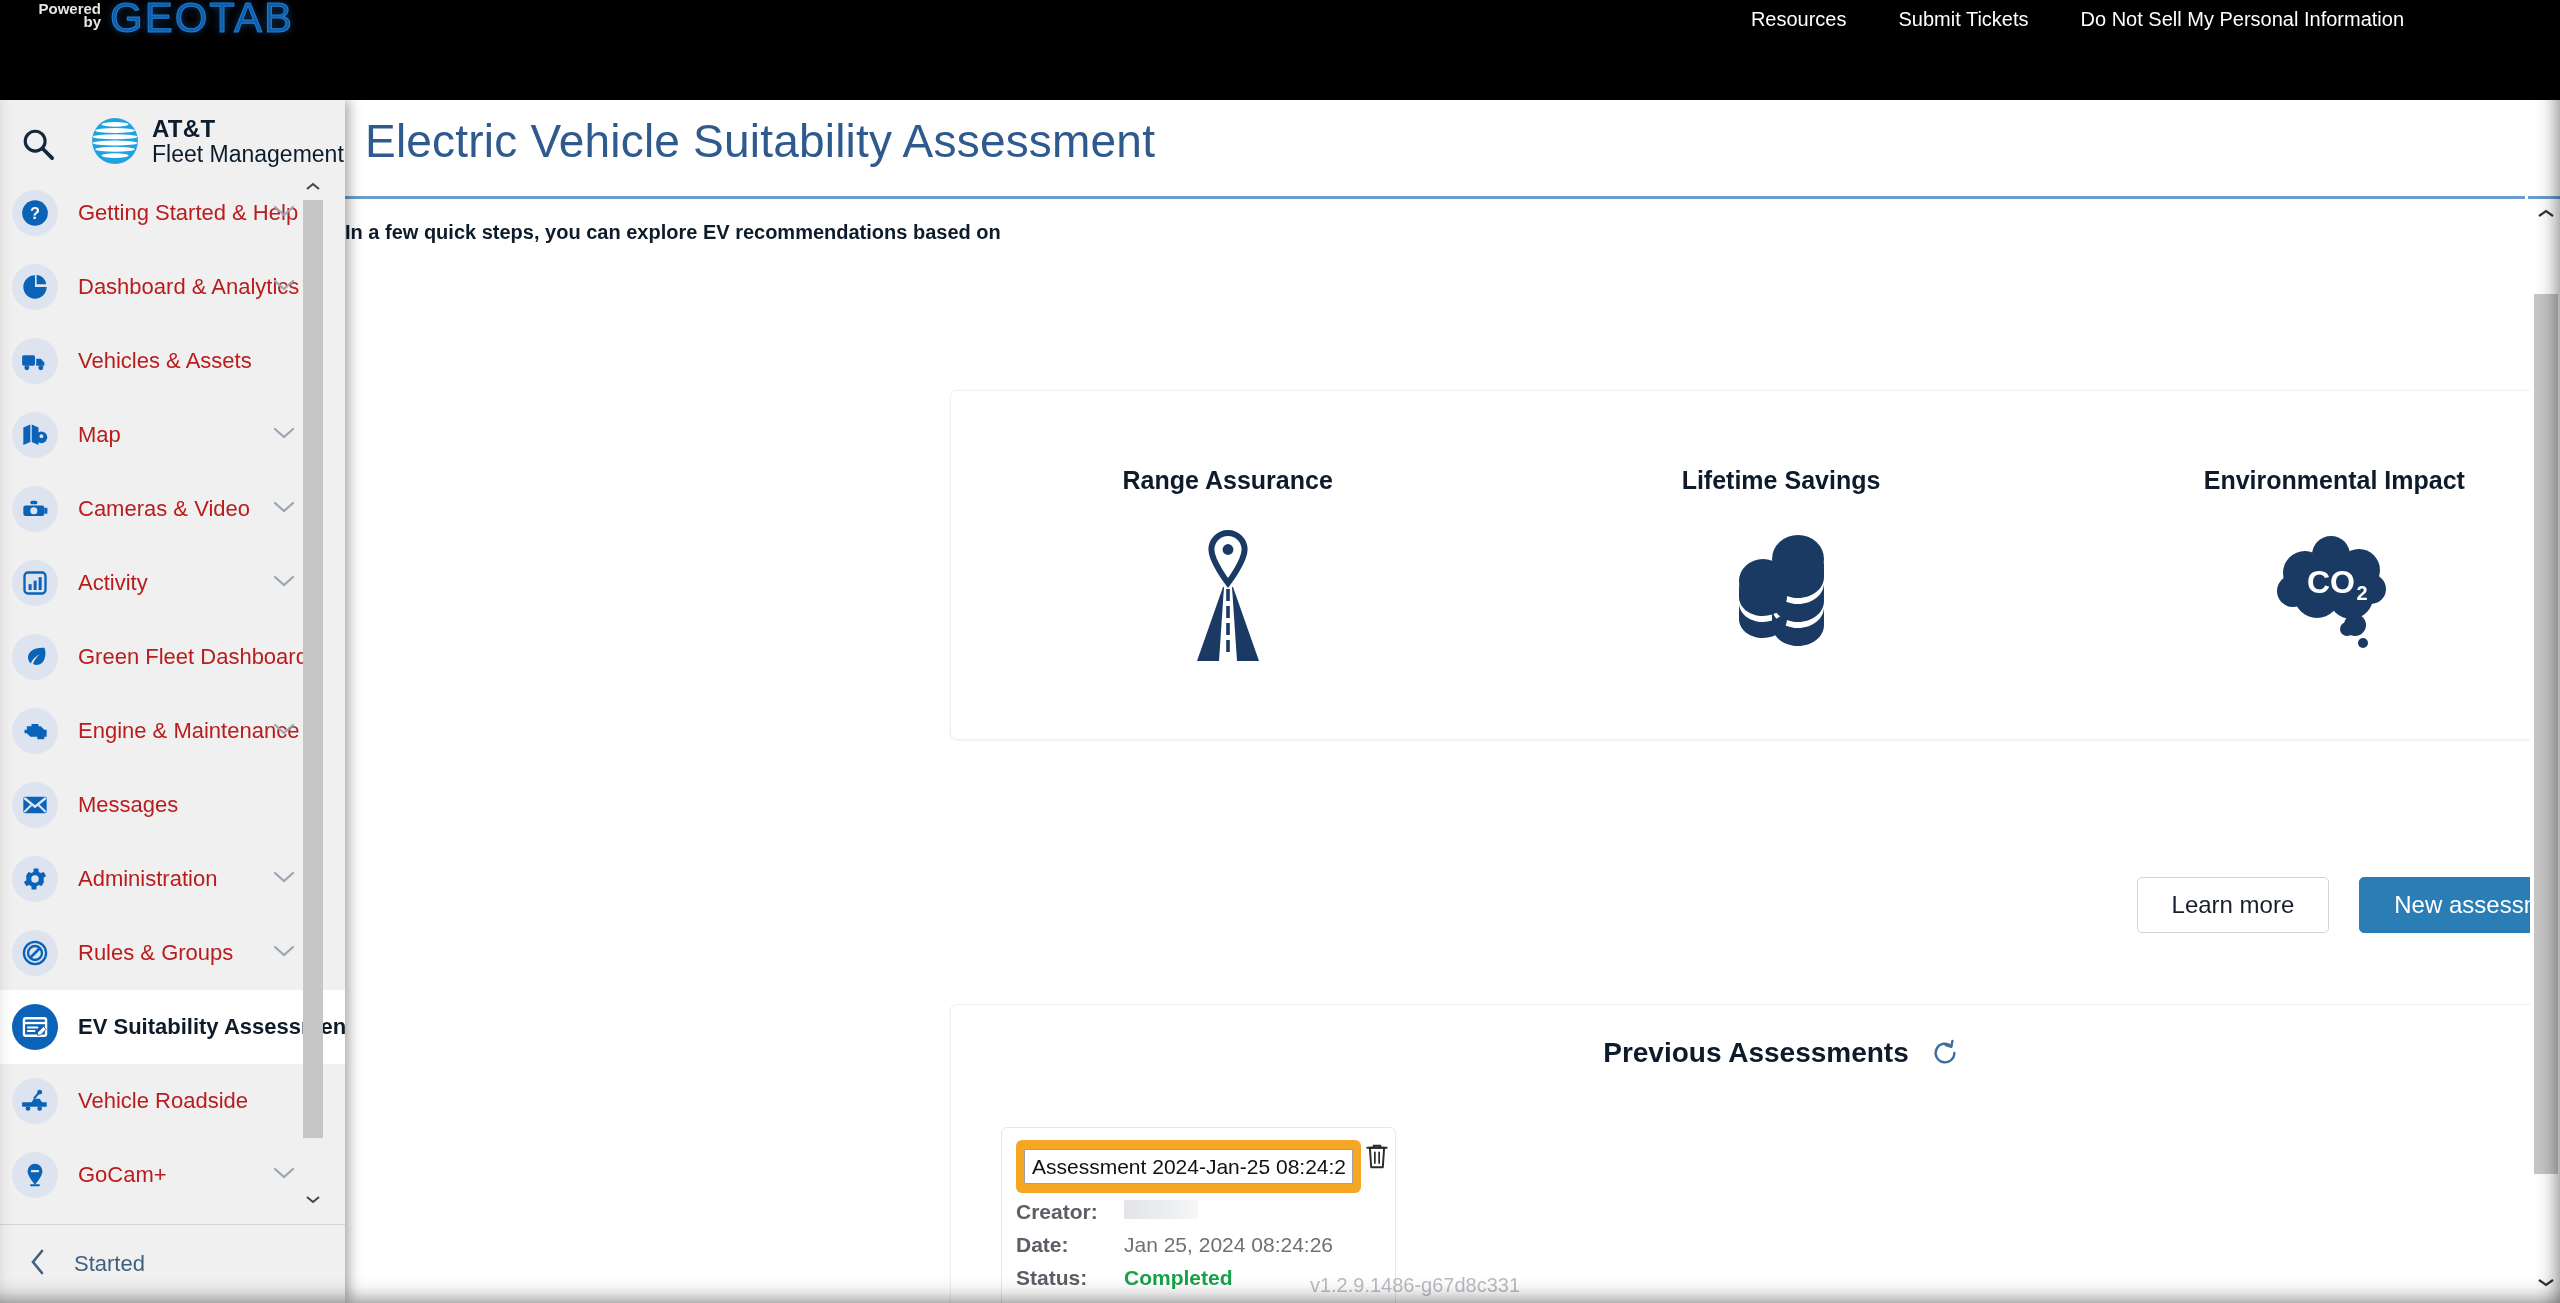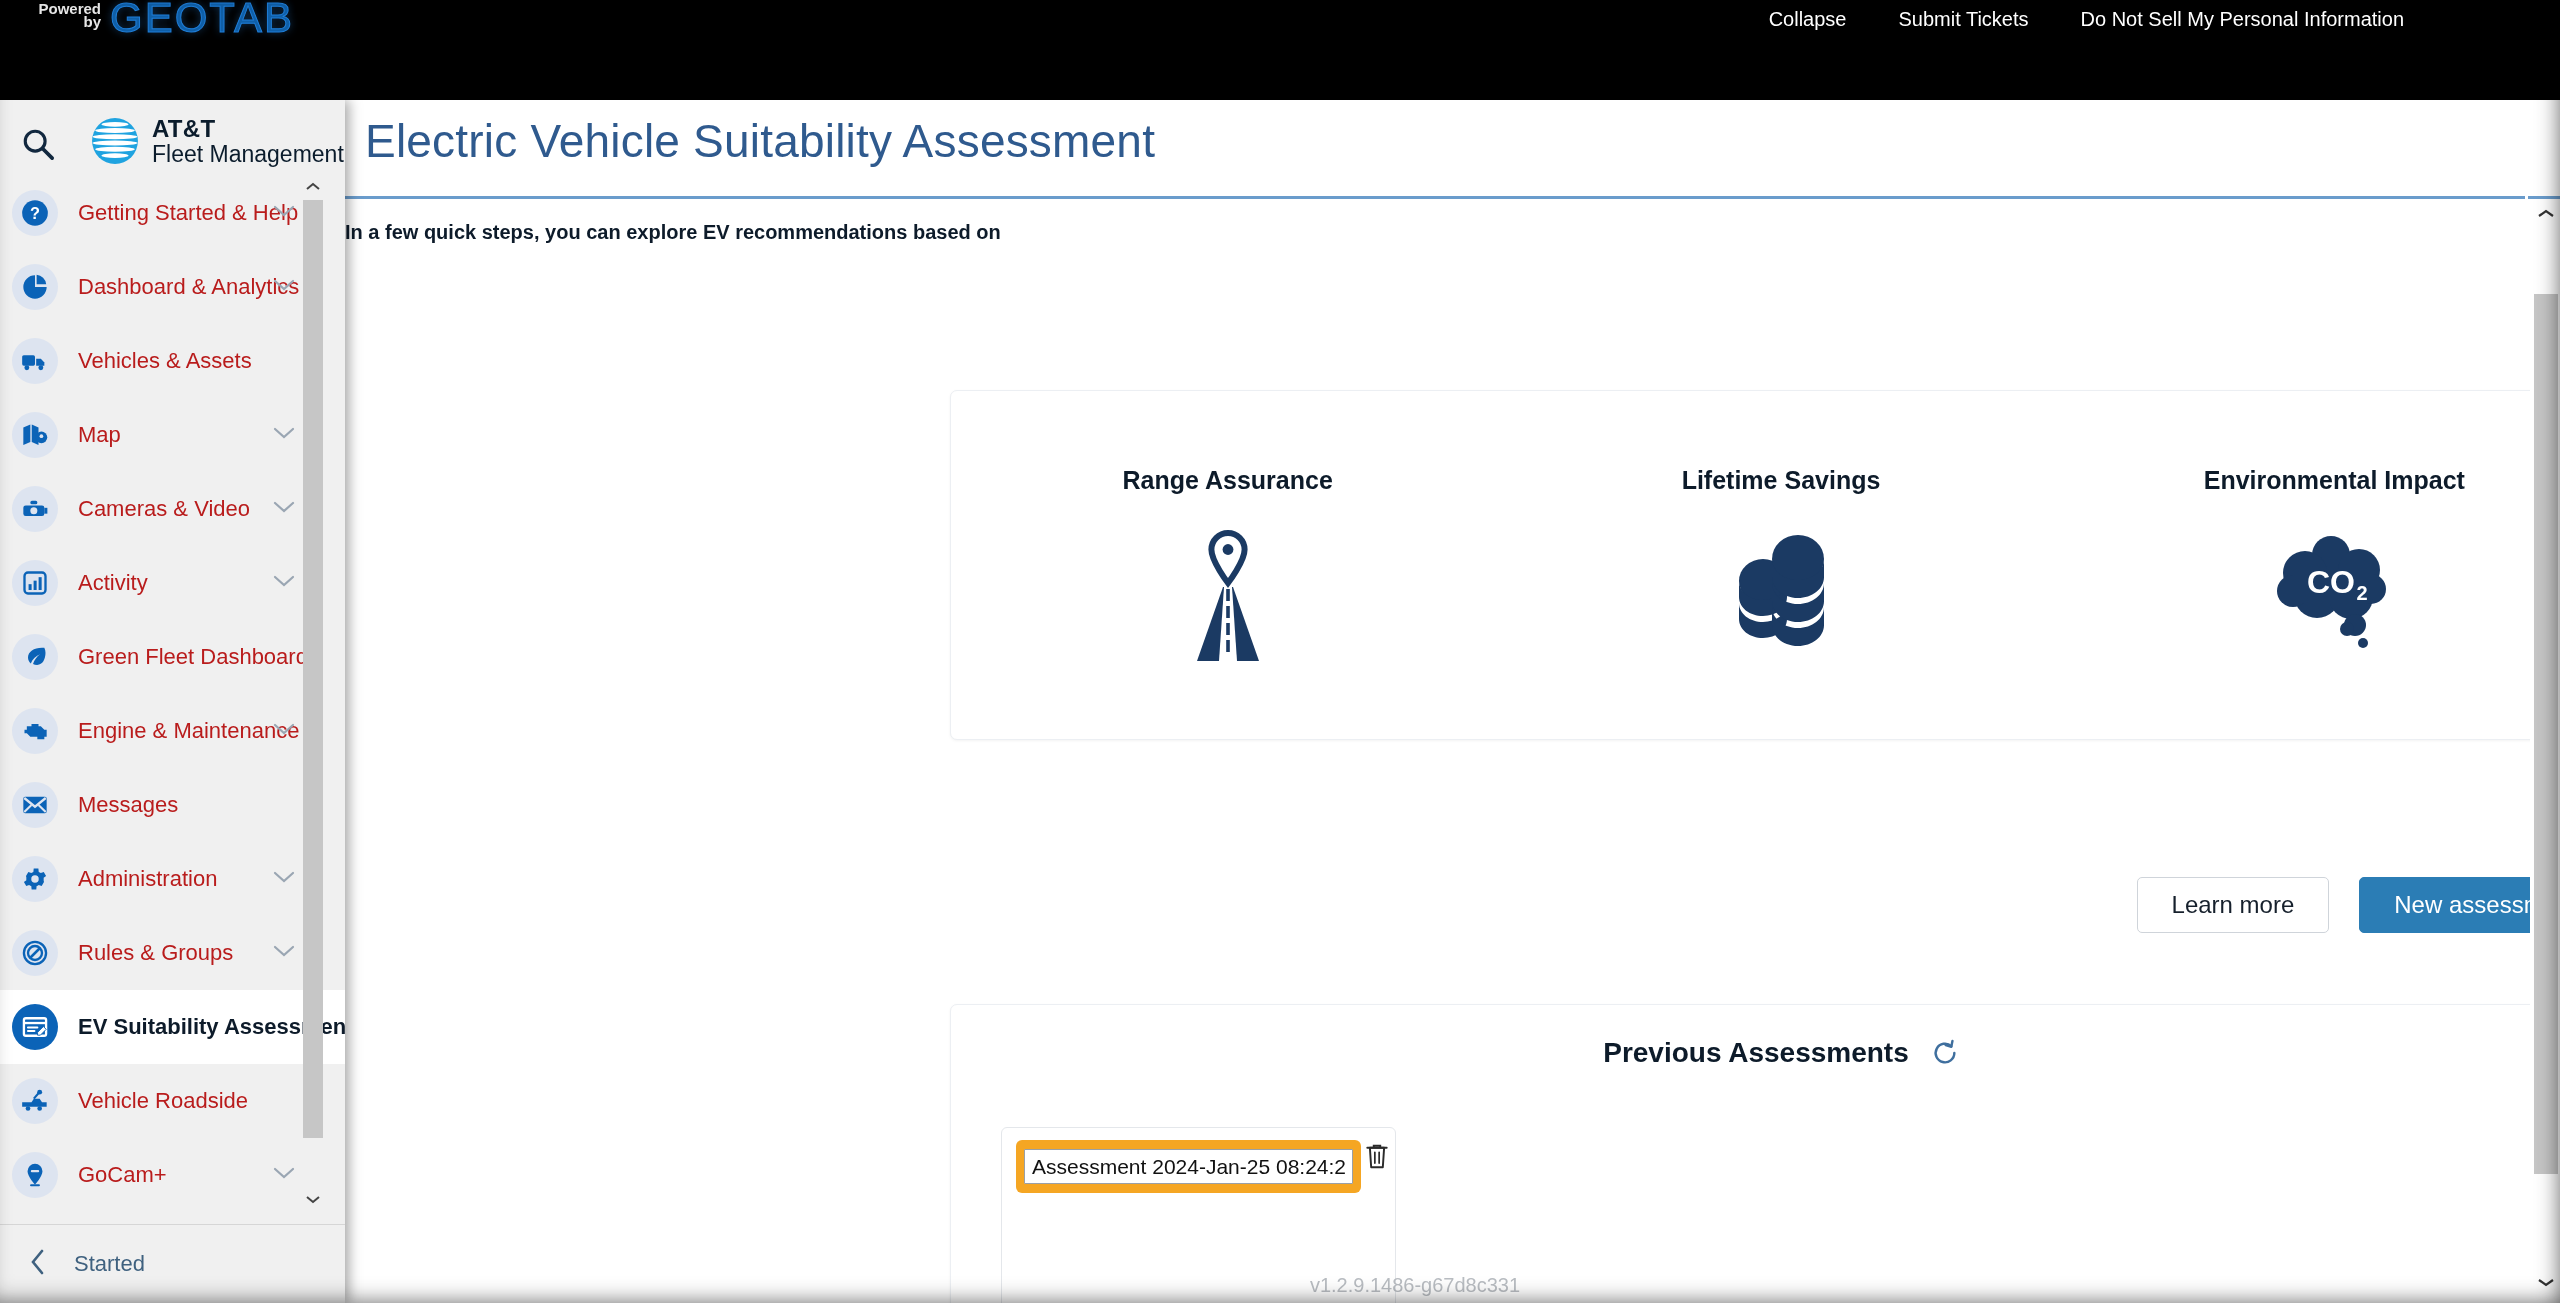--- a/index.html
+++ b/index.html
@@ -213,21 +213,21 @@
 </head>
 <body>
 
 <div class="topbar">
   <div class="brand-powered">
     <span>Powered</span>
     <span class="l2">by</span>
   </div>
   <div class="brand-geotab">GEOTAB</div>
   <div class="toplinks">
-    <a href="#">Collapse</a>
+    <a href="#">Resources</a>
     <a href="#">Submit Tickets</a>
     <a href="#">Do Not Sell My Personal Information</a>
   </div>
 </div>
 
 <div class="subbar"></div>
 <div class="groups-filter">
   <input class="gf-input" placeholder="Groups filter" style="">
   <div class="gf-arrow">
     <span class="caret"></span>
@@ -618,20 +618,34 @@
         </div>
         <div class="trash-btn">
           <svg width="26" height="28" viewBox="0 0 24 26">
             <path d="M3 5.4h18" stroke="#2b2b2b" stroke-width="1.8" stroke-linecap="round"></path>
             <path d="M9 5.4V3.4h6v2" fill="none" stroke="#2b2b2b" stroke-width="1.8"></path>
             <path d="M5.4 5.4 L6.6 23.4 h10.8 L18.6 5.4z" fill="none" stroke="#2b2b2b" stroke-width="1.8" stroke-linejoin="round"></path>
             <path d="M10 9.6v10 M14 9.6v10" stroke="#2b2b2b" stroke-width="1.6" stroke-linecap="round"></path>
           </svg>
         </div>
 
+        <div class="meta">
+          <div class="metarow">
+            <span class="k">Creator:</span>
+            <span class="v redacted"></span>
+          </div>
+          <div class="metarow">
+            <span class="k">Date:</span>
+            <span class="v">Jan 25, 2024 08:24:26</span>
+          </div>
+          <div class="metarow">
+            <span class="k">Status:</span>
+            <span class="v ok">Completed</span>
+          </div>
+        </div>
 
       </div>
     </div>
 
     <div class="version">v1.2.9.1486-g67d8c331</div>
   </div>
 
   <div class="main-scroll">
     <div class="thumb"></div>
     <div class="arw up">

